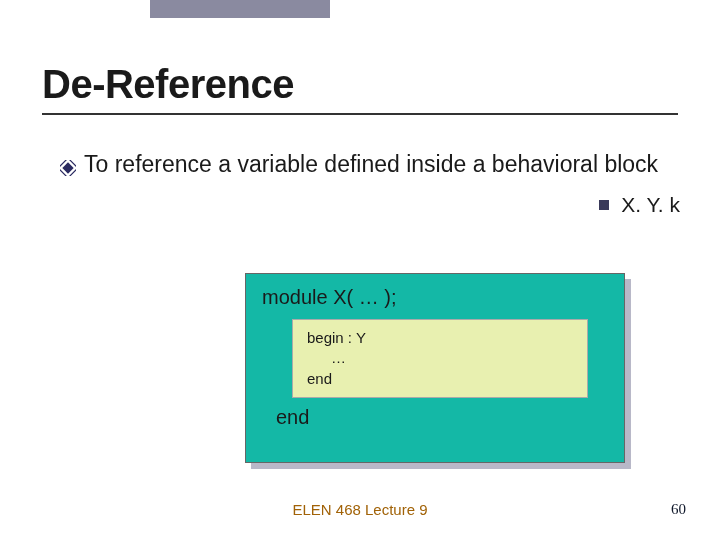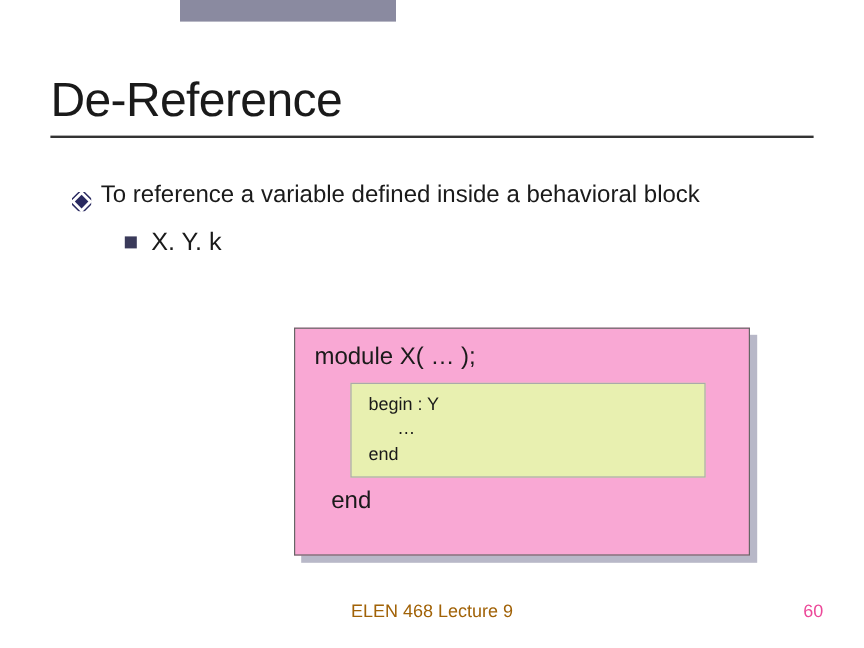--- a/index.html
+++ b/index.html
@@ -22,21 +22,21 @@
   .title-wrap {
     position: absolute;
     top: 62px;
     left: 42px;
     right: 42px;
     border-bottom: 2px solid #333;
     padding-bottom: 6px;
   }
   .title {
     font-size: 40px;
-    font-weight: 400;
+    font-weight: 700;
     color: #1a1a1a;
     letter-spacing: -0.5px;
   }
   .content {
     position: absolute;
     top: 150px;
     left: 60px;
     right: 40px;
   }
   .bullet-row {
@@ -45,30 +45,31 @@
     gap: 8px;
   }
   .diamond-icon {
     width: 16px;
     height: 16px;
     margin-top: 10px;
     flex-shrink: 0;
   }
   .diamond-icon svg { display: block; }
   .bullet-text {
-    font-size: 20px;
+    font-size: 23px;
     color: #1a1a1a;
     line-height: 1.25;
   }
   .sub-row {
     display: flex;
     align-items: center;
     gap: 12px;
     margin-left: 44px;
     margin-top: 14px;
+    justify-content: flex-end;
   }
   .square-icon {
     width: 10px;
     height: 10px;
     background: #3a3a5a;
     flex-shrink: 0;
   }
   .sub-text {
     font-size: 21px;
     color: #1a1a1a;
@@ -81,21 +82,21 @@
     height: 190px;
   }
   .code-shadow {
     position: absolute;
     top: 6px; left: 6px; right: -6px; bottom: -6px;
     background: #b8b8c8;
   }
   .code-box {
     position: absolute;
     top: 0; left: 0; right: 0; bottom: 0;
-    background: #f9a8d4;
+    background: #14b8a6;
     border: 1px solid #666;
     padding: 12px 16px;
     font-size: 20px;
     color: #1a1a1a;
   }
   .inner-code {
     background: #e8f0b0;
     border: 1px solid #aaa;
     margin: 10px 20px 8px 30px;
     padding: 8px 14px;
@@ -114,21 +115,22 @@
     left: 0; right: 0;
     text-align: center;
     font-size: 15px;
     color: #a16207;
   }
   .footer-right {
     position: absolute;
     bottom: 22px;
     right: 34px;
     font-size: 15px;
-    color: #ec4899;
+    color: #0f172a;
+    font-family: Liberation Serif, serif;
   }
 </style>
 </head>
 <body>
 
 <div class="top-deco"></div>
 
 <div class="title-wrap">
   <div class="title">De-Reference</div>
 </div>

